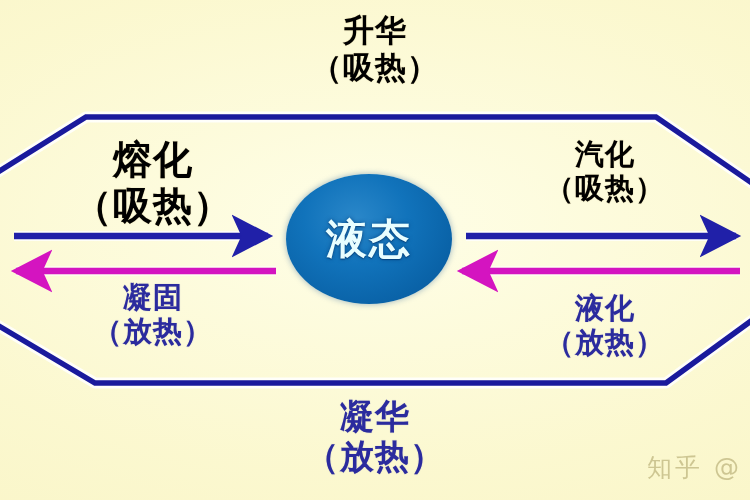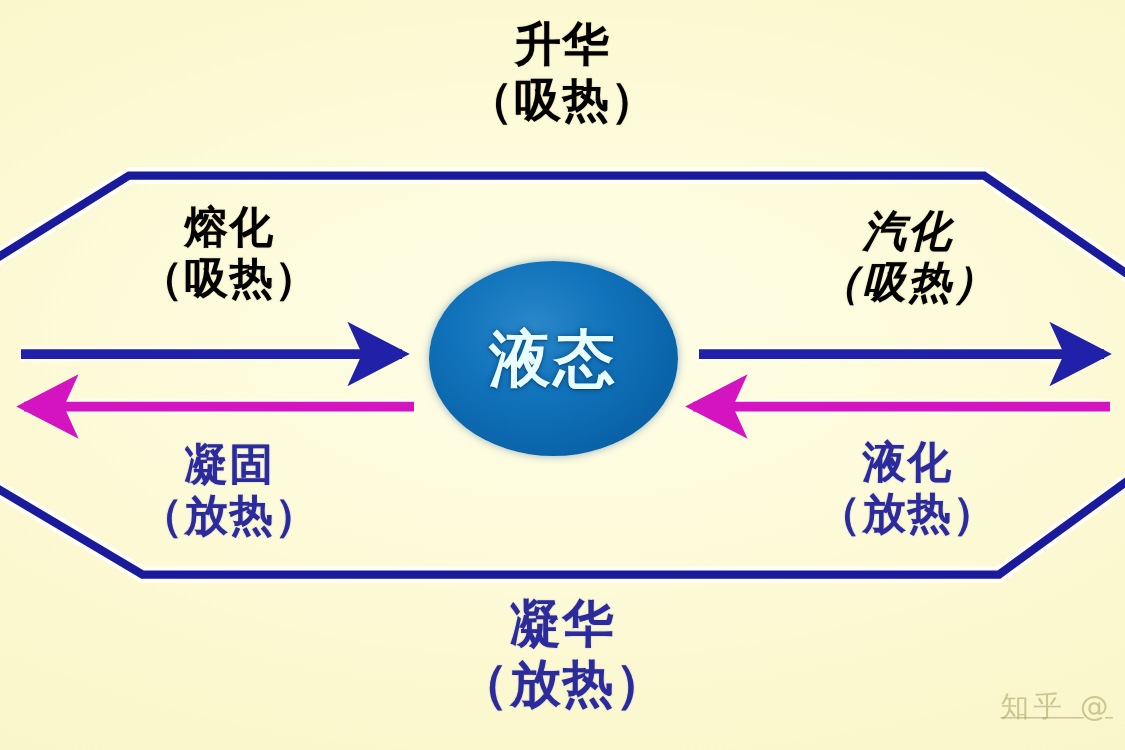--- a/index.html
+++ b/index.html
@@ -55,30 +55,28 @@
     font-weight: bold;
     text-shadow: 0 0 1px rgba(43,43,158,0.4);
   }
 
   #label-sublimation {
     left: 0; right: 0; top: 12px;
     font-size: 31px;
   }
   #label-melting {
     left: 58px; top: 137px; width: 190px;
-    font-size: 29px;
-    font-family: Liberation Mono, monospace;
+    font-size: 39px;
   }
   #label-vaporization {
     left: 510px; top: 137px; width: 190px;
     font-size: 29px;
-    font-style: italic;
   }
   #label-solidification {
-    left: 58px; top: 292px; width: 190px;
+    left: 58px; top: 280px; width: 190px;
     font-size: 29px;
   }
   #label-liquefaction {
     left: 510px; top: 280px; width: 190px;
     font-size: 29px;
     margin-top: 11px;
   }
   #label-deposition {
     left: 0; right: 0; top: 396px;
     font-size: 34px;
@@ -106,26 +104,25 @@
     text-shadow: 0 0 4px rgba(0,60,120,0.75), 0 1px 1px rgba(0,40,90,0.6);
     white-space: nowrap;
     text-align: right;
   }
 
   
   #watermark {
     position: absolute;
     right: 8px;
     bottom: 16px;
-    font-size: 19px;
+    font-size: 25px;
     color: rgba(178,168,110,0.62);
     letter-spacing: 3px;
     white-space: nowrap;
     user-select: none;
-    text-decoration: underline;
   }
 </style>
 </head>
 <body>
 
 <div id="stage">
 
   <div id="paper-tint"></div>
 
   <svg id="vector-layer" viewBox="0 0 750 500" xmlns="http://www.w3.org/2000/svg">

